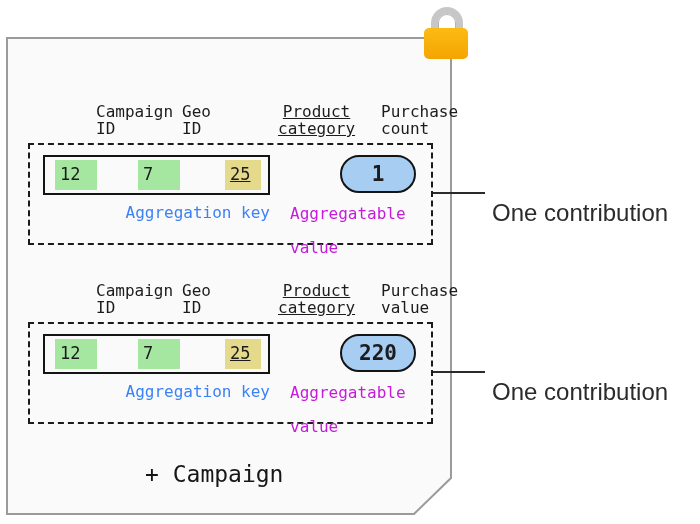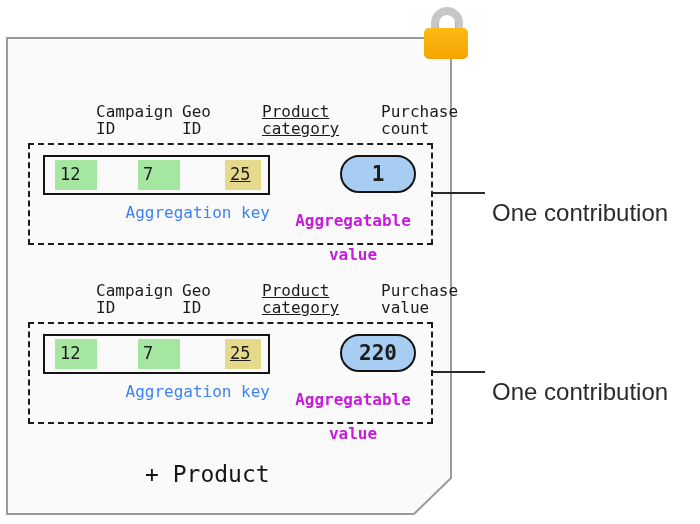--- a/index.html
+++ b/index.html
@@ -14,43 +14,43 @@
     border:7px solid #c7c7c7;border-bottom:none;border-radius:16px 16px 0 0;
     box-sizing:border-box;box-shadow:0 0 0 1px #b3b3b3 inset;}
   .lock-body{position:absolute;left:424px;top:28px;width:44px;height:31px;
     border-radius:5px;background:linear-gradient(#fcbb13,#f5a402);}
 
   
   .contribution{position:absolute;left:0;width:700px;height:160px;}
   .c1{top:103px;} .c2{top:282px;}
 
   .hdr{position:absolute;top:0;font-size:16px;line-height:17px;white-space:nowrap;margin-left:44px;}
-  .h1{left:52px;} .h2{left:138px;} .h3{left:218px;} .h4{left:337px;font-weight:normal;}
+  .h1{left:52px;} .h2{left:138px;} .h3{left:234px;text-align:center;} .h4{left:337px;font-weight:normal;}
   .hline{display:block;}
   .h3 .hline{text-decoration:underline;}
 
   .dashed-box{position:absolute;left:28px;top:40px;width:401px;height:98px;
     border:2px dashed #1b1b1b;}
   .key-box{position:absolute;left:43px;top:52px;width:223px;height:36px;
     border:2px solid #141414;background:#fafafa;}
   .cell{position:absolute;top:57px;height:30px;box-sizing:border-box;
     font-size:17px;line-height:28px;padding-left:5px;}
   .cell-1{left:55px;width:42px;background:#a5e6a0;}
   .cell-2{left:138px;width:42px;background:#a5e6a0;}
   .cell-3{left:225px;width:36px;background:#e5d98b;}
   .cell-3 span{text-decoration:underline;}
 
   .key-label{position:absolute;left:43px;width:227px;top:100px;text-align:right;
     color:#3b82f6;font-size:16px;}
   .bubble{position:absolute;left:340px;top:52px;width:72px;height:34px;
     border:2px solid #141414;border-radius:19px;background:#a7cdf3;
     display:flex;align-items:center;justify-content:center;
     font-size:21px;font-weight:bold;}
-  .value-label{position:absolute;left:290px;width:126px;top:92px;text-align:center;
-    color:#c61bdb;font-size:16px;line-height:17px;white-space:pre-line;font-weight:bold;}
+  .value-label{position:absolute;left:290px;width:126px;top:85px;text-align:left;
+    color:#c61bdb;font-size:16px;line-height:17px;white-space:pre-line;}
   .vline{display:block;}
 
   .callout-line{position:absolute;left:433px;top:89px;width:52px;height:2px;background:#2a2a2a;}
   .callout{position:absolute;left:492px;top:76px;font-family:"Liberation Sans",sans-serif;
     font-size:24px;line-height:27px;color:#2b2b2b;white-space:nowrap;margin-top:20px;}
 
   .metadata{position:absolute;left:145px;top:461px;font-size:23px;color:#161616;}
 </style>
 </head>
 <body>
@@ -145,15 +145,15 @@
     </div>
     <div class="value-label">
       <span class="vline">Aggregatable</span>
       <span class="vline">value</span>
     </div>
 
     <div class="callout-line"></div>
     <div class="callout">One contribution</div>
   </div>
 
-  <div class="metadata">+ Product</div>
+  <div class="metadata">+ Campaign</div>
 
 </div>
 
 </body></html>

